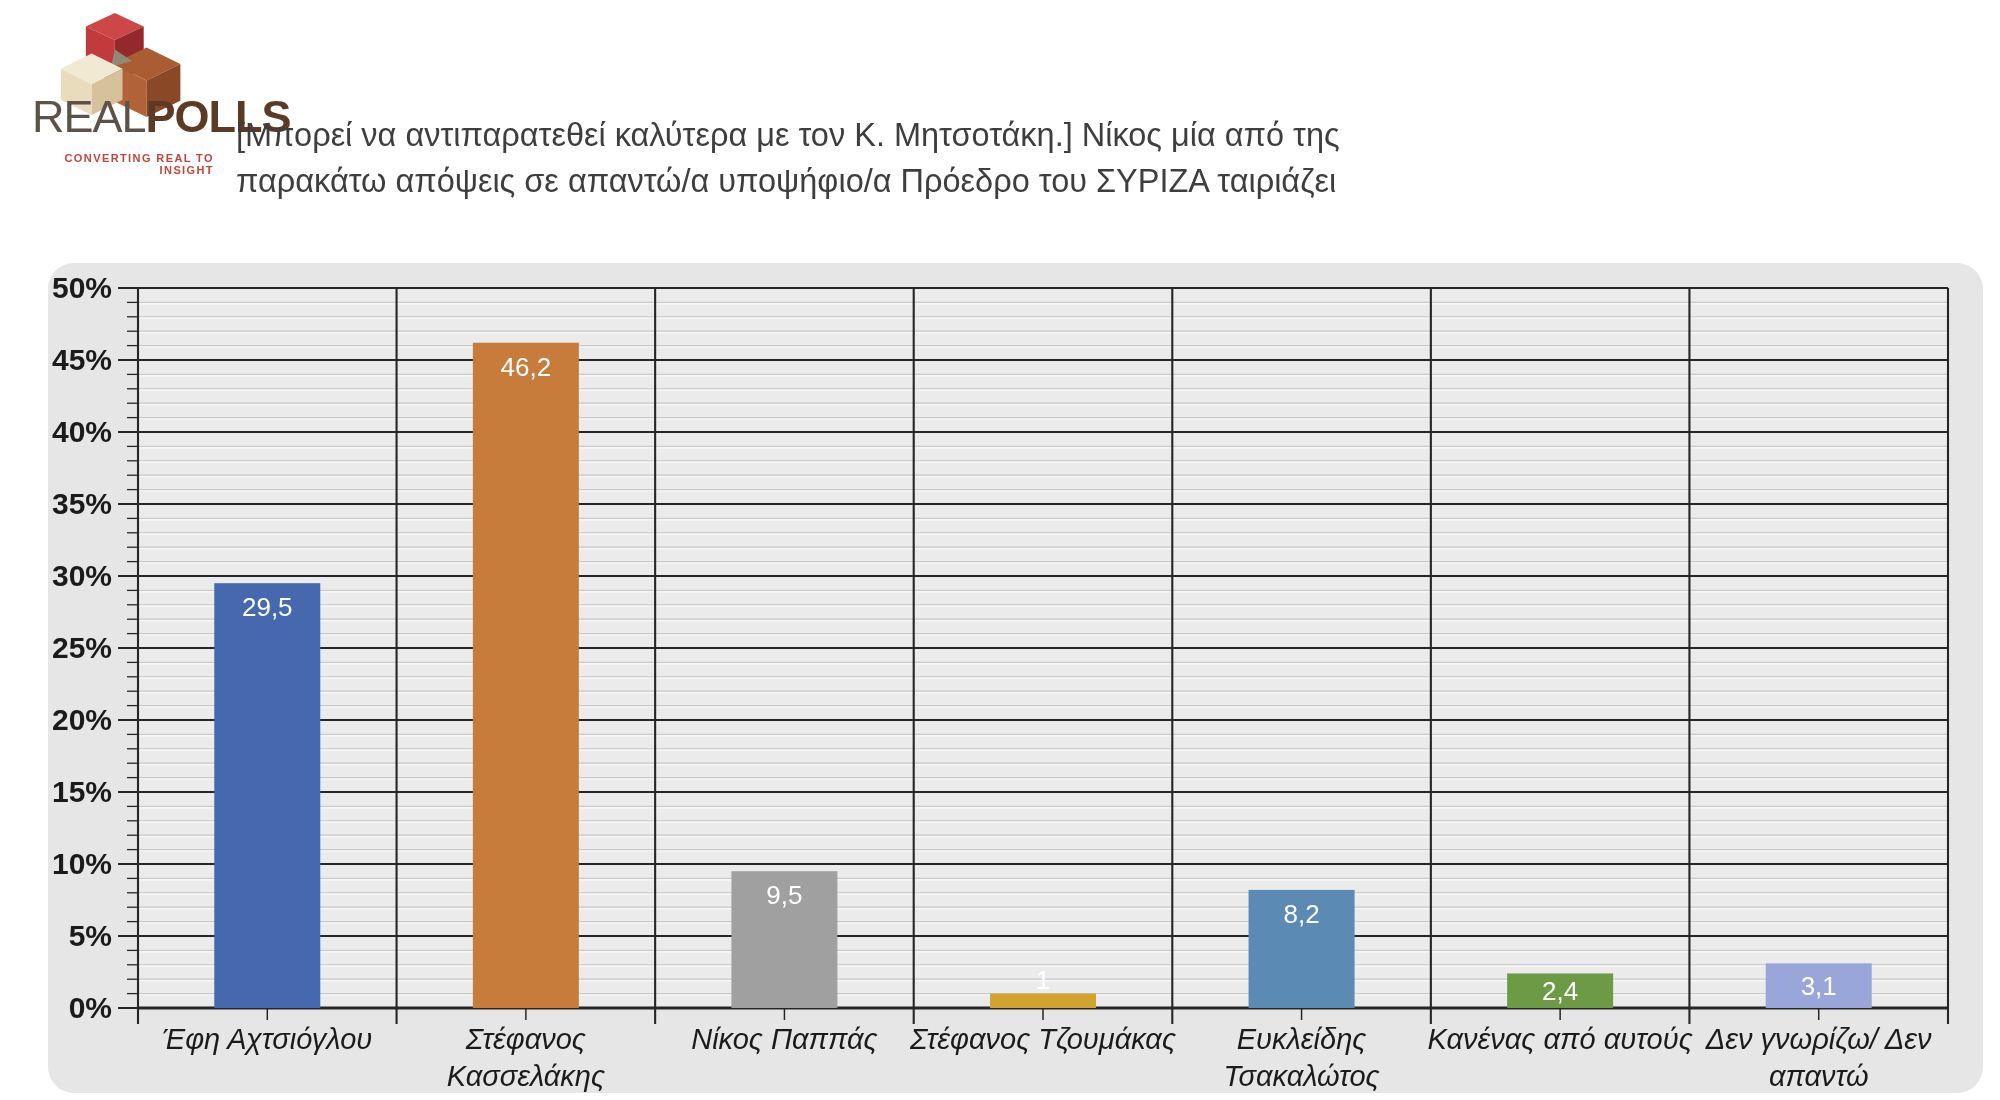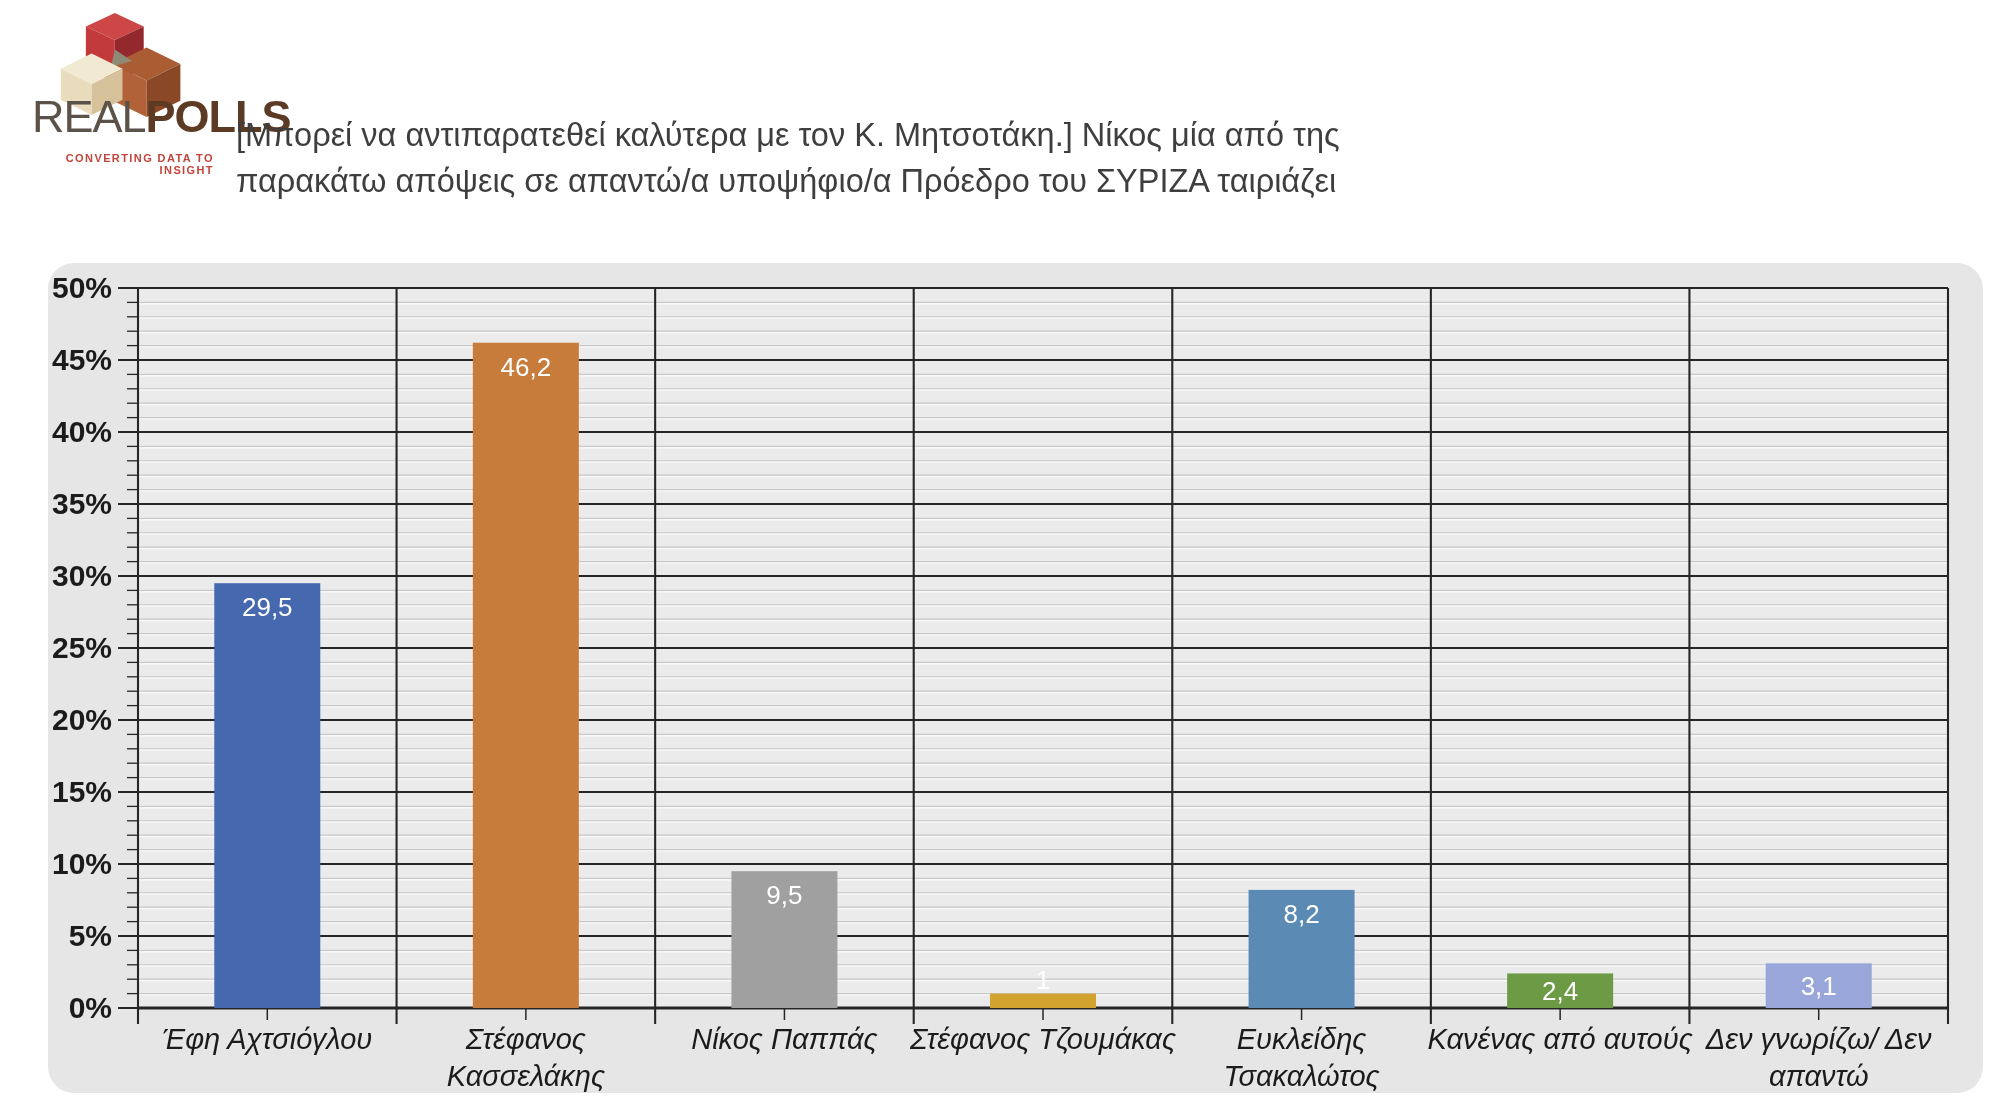--- a/index.html
+++ b/index.html
@@ -48,21 +48,21 @@
     <polygon points="62,40 80,52 58,58" fill="#8E8A76"></polygon>
 
     <polygon points="38,44 70,60 38,76 6,60" fill="#F1E9D2"></polygon>
     <polygon points="6,60 38,76 38,108 6,92" fill="#E8DCBD"></polygon>
     <polygon points="70,60 38,76 38,108 70,92" fill="#D5C29B"></polygon>
   </svg>
 
   <div class="logo-word">
     <span class="real">REAL</span><span class="polls">POLLS</span>
   </div>
-  <div class="logo-tagline">CONVERTING DATA TO INSIGHT</div>
+  <div class="logo-tagline">CONVERTING REAL TO INSIGHT</div>
 
   <div class="chart-title">
     <div>[Μπορεί να αντιπαρατεθεί καλύτερα με τον Κ. Μητσοτάκη.] Νίκος μία από της</div>
     <div>παρακάτω απόψεις σε απαντώ/α υποψήφιο/α Πρόεδρο του ΣΥΡΙΖΑ ταιριάζει</div>
   </div>
 </div>
 
 <div class="chart-panel">
   <svg width="1935" height="830" viewBox="0 0 1935 830" xmlns="http://www.w3.org/2000/svg">
       <rect x="90" y="25" width="1810" height="720" fill="#ECEBEB"></rect>

